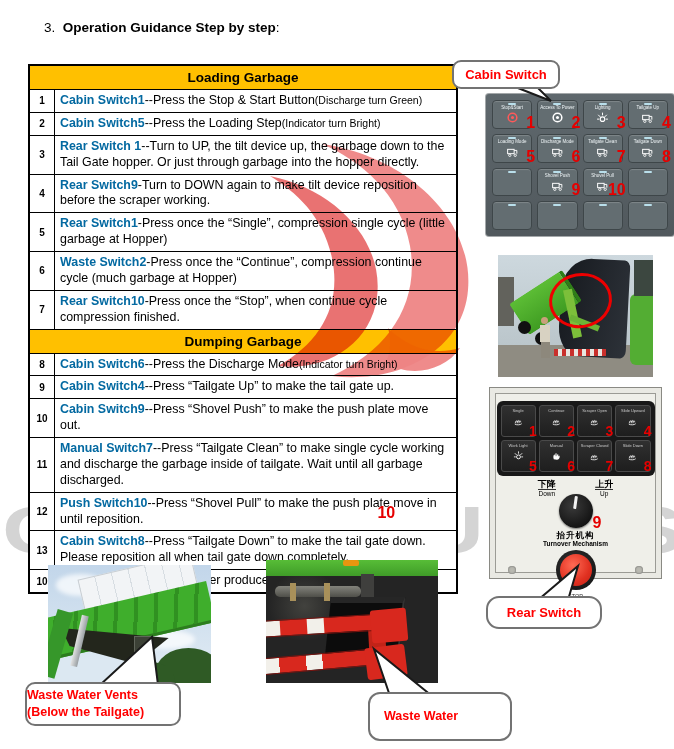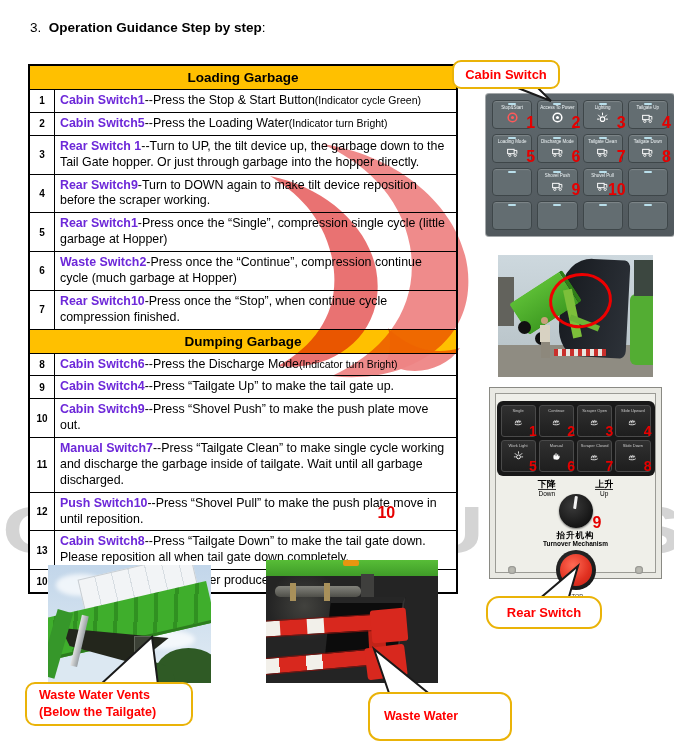--- a/index.html
+++ b/index.html
@@ -6,47 +6,47 @@
   .page{position:relative;width:674px;height:749px;background:#fff;overflow:hidden;
         font-family:"Liberation Sans", sans-serif;color:#000;}
 
   
   .watermark{position:absolute;top:492px;left:2px;z-index:1;font-size:66px;font-weight:bold;
              color:#d4d4d4;white-space:nowrap;letter-spacing:1px;
              transform:scaleX(1.4);transform-origin:left center;}
   .swoosh{position:absolute;left:192px;top:142px;z-index:30;mix-blend-mode:multiply;pointer-events:none;}
 
   
-  .heading{position:absolute;left:30px;top:20px;z-index:10;font-size:13.5px;}
+  .heading{position:absolute;left:44px;top:20px;z-index:10;font-size:13.5px;}
   .heading .bold{font-weight:bold;}
 
   
   table.ops{position:absolute;left:28px;top:64px;width:430px;z-index:10;
             border-collapse:collapse;background:#fff;}
   table.ops td{border:1px solid #000;vertical-align:middle;}
   table.ops{border:2px solid #000;}
   td.section-header{background:#ffc000;text-align:center;font-weight:bold;font-size:13.5px;
                     height:21px;padding:1px;}
   td.num{width:20px;text-align:center;font-size:10px;font-weight:bold;padding:0 2px;}
   td.desc{font-size:12.4px;line-height:1.28;padding:3px 4px 3px 5px;}
   .lead{font-weight:bold;}
-  .lead.red{color:#6d28d9;}
+  .lead.red{color:#0369a1;}
   .lead.black{color:#000;}
   .note{font-size:10.5px;}
 
   
-  .bubble{position:absolute;z-index:46;background:#fff;border:2px solid #eab308;
+  .bubble{position:absolute;z-index:46;background:#fff;border:2px solid #737373;
           color:#ff0000;font-weight:bold;display:flex;flex-direction:column;justify-content:center;}
   .bubble.center{align-items:center;}
   .tails{position:absolute;left:0;top:0;z-index:45;pointer-events:none;}
 
   .cabin-bubble{left:452px;top:60px;width:104px;height:25px;border-radius:9px;font-size:13px;}
   .rear-bubble{left:486px;top:596px;width:112px;height:29px;border-radius:13px;font-size:13px;}
   .vents-bubble{left:25px;top:682px;width:152px;height:40px;border-radius:10px;
-                font-size:12.5px;line-height:17px;padding-left:12px;overflow:hidden;}
+                font-size:12.5px;line-height:17px;overflow:hidden;}
   .tank-bubble{left:368px;top:692px;width:126px;height:45px;border-radius:12px;
                font-size:12.5px;line-height:19px;padding-left:14px;}
 
   
   .cabin-panel{position:absolute;left:486px;top:94px;width:188px;height:142px;z-index:40;
                background:linear-gradient(180deg,#68727733,#00000022),#5d666b;border-radius:3px;
                box-shadow:0 0 0 1px #49525680;}
   .cabin-grid{position:absolute;inset:6px;display:grid;grid-template-columns:repeat(4,1fr);
               grid-template-rows:repeat(4,1fr);gap:5px;}
   .cbtn{position:relative;background:linear-gradient(180deg,#6e787c,#5962666);
@@ -174,25 +174,25 @@
     <span class="bold">Operation Guidance Step by step</span><span>:</span>
   </div>
 
   <table class="ops">
     <tbody id="table-body">
         <tr>
           <td colspan="2" class="section-header">Loading Garbage</td>
         </tr>
         <tr>
           <td class="num">1</td>
-          <td class="desc"><span class="lead red">Cabin Switch1</span><span>--Press the Stop &amp; Start Button</span><span class="note">(Indicator cycle Green)</span></td>
+          <td class="desc"><span class="lead red">Cabin Switch1</span><span>--Press the Stop &amp; Start Button</span><span class="note">(Discharge turn Green)</span></td>
         </tr>
         <tr>
           <td class="num">2</td>
-          <td class="desc"><span class="lead red">Cabin Switch5</span><span>--Press the Loading Water</span><span class="note">(Indicator turn Bright)</span></td>
+          <td class="desc"><span class="lead red">Cabin Switch5</span><span>--Press the Loading Step</span><span class="note">(Indicator turn Bright)</span></td>
         </tr>
         <tr>
           <td class="num">3</td>
           <td class="desc"><span class="lead red">Rear Switch 1</span><span>--Turn to UP, the tilt device up, the garbage down to the Tail Gate hopper. Or just through garbage into the hopper directly.</span></td>
         </tr>
         <tr>
           <td class="num">4</td>
           <td class="desc"><span class="lead red">Rear Switch9</span><span>-Turn to DOWN again to make tilt device reposition before the scraper working.</span></td>
         </tr>
         <tr>

